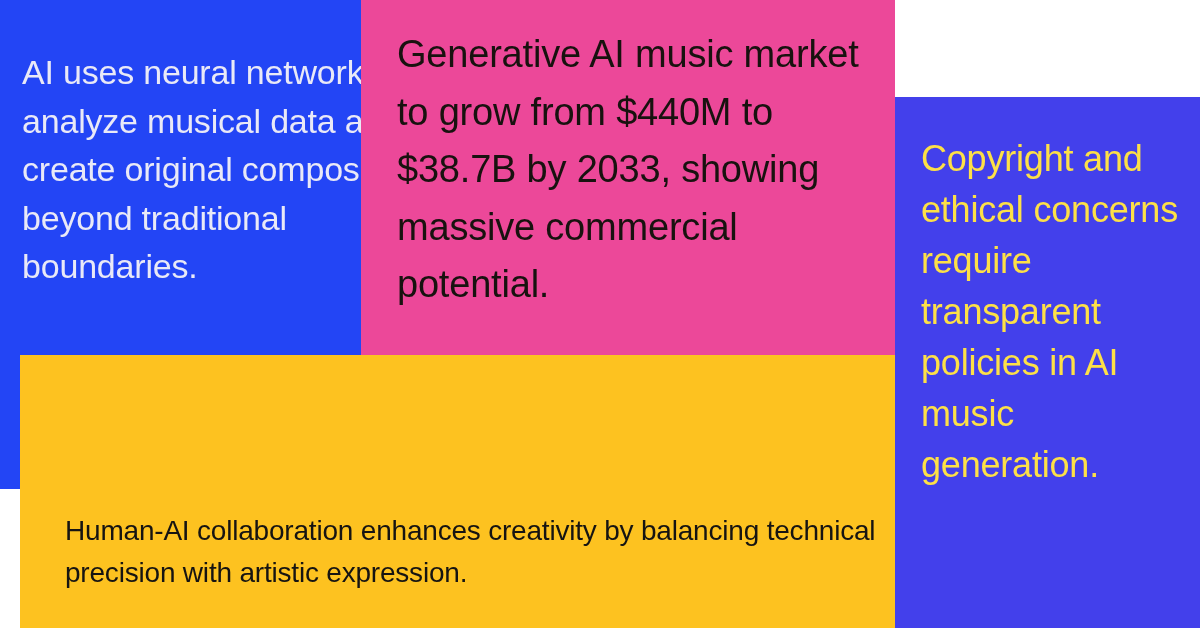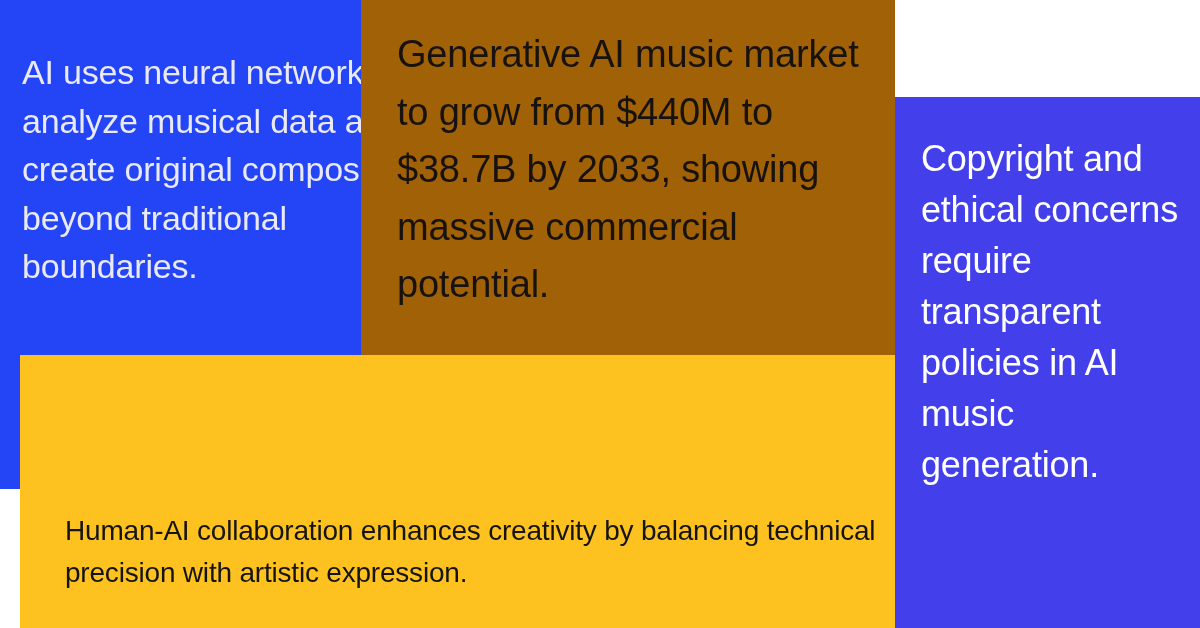--- a/index.html
+++ b/index.html
@@ -43,21 +43,21 @@
     line-height: 48.5px;
     font-weight: 400;
   }
 
   
   #panel-market-growth {
     left: 361px;
     top: 0px;
     width: 534px;
     height: 355px;
-    background: #a16207;
+    background: #ec4899;
     padding: 26px 18px 20px 36px;
   }
   #panel-market-growth .panel-text {
     color: #18120f;
     font-size: 38px;
     line-height: 57.5px;
     font-weight: 400;
   }
 
   
@@ -84,21 +84,21 @@
   
   #panel-copyright-ethics {
     left: 895px;
     top: 97px;
     width: 305px;
     height: 531px;
     background: #4340eb;
     padding: 36px 10px 10px 26px;
   }
   #panel-copyright-ethics .panel-text {
-    color: #ffffff;
+    color: #fde047;
     font-size: 36px;
     line-height: 51px;
     font-weight: 400;
   }
 
   
   #panel-neural-networks  { z-index: 1; }
   #panel-human-collaboration { z-index: 2; }
   #panel-market-growth    { z-index: 3; }
   #panel-copyright-ethics { z-index: 4; }

